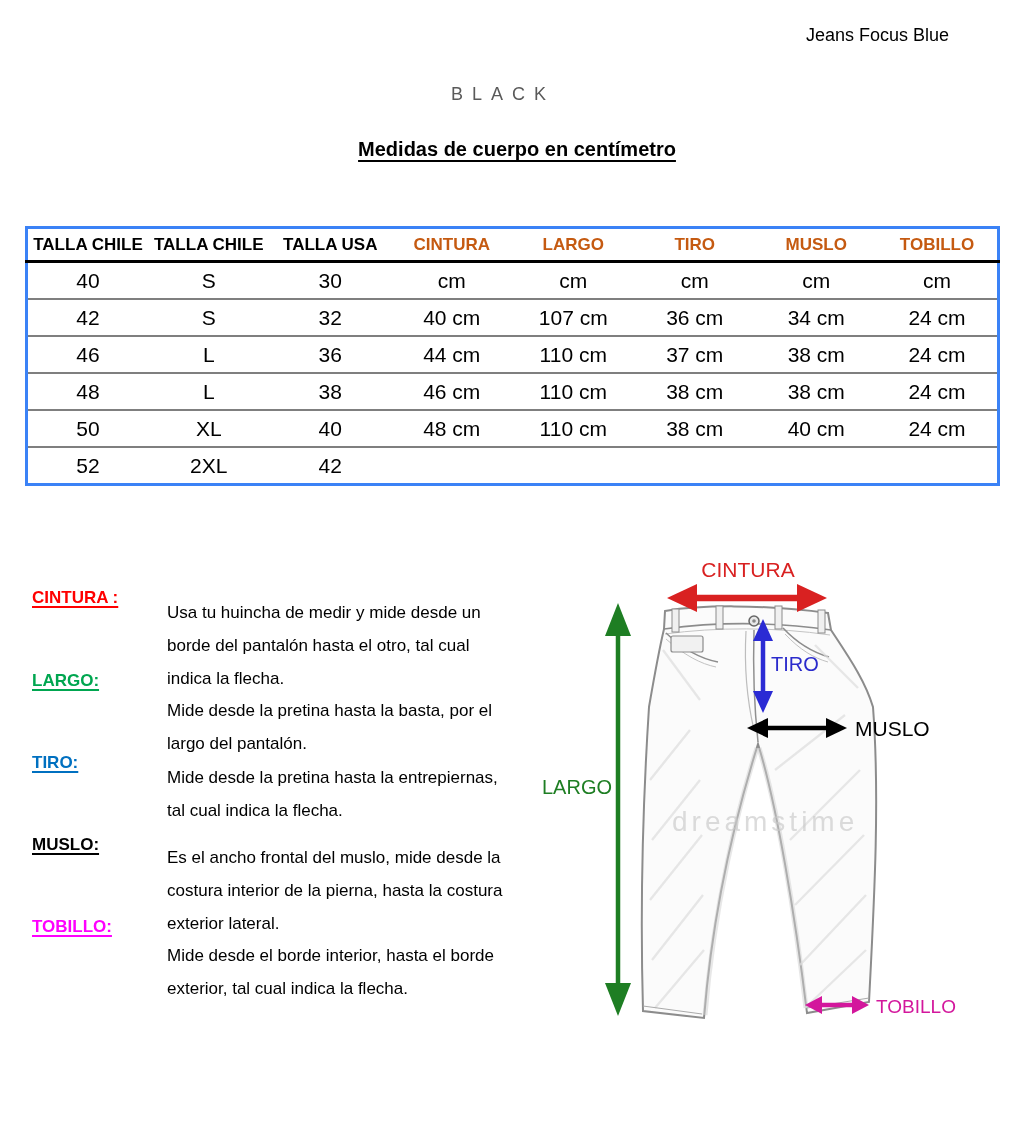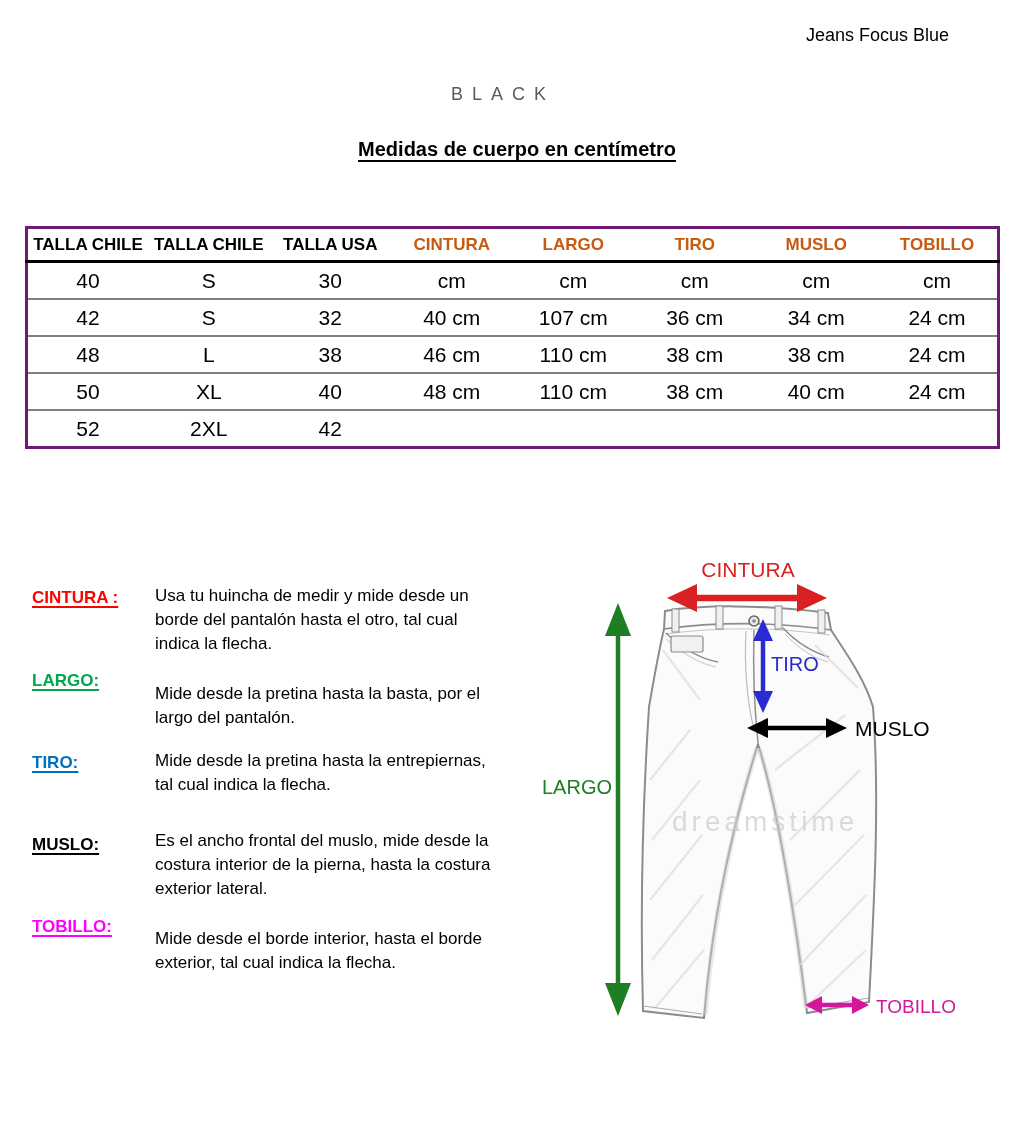--- a/index.html
+++ b/index.html
@@ -14,36 +14,36 @@
       font-size:18px;letter-spacing:9px;color:#5a5a5a;white-space:nowrap;margin-top:24px;}
   .product{position:absolute;left:806px;top:25px;font-size:18px;font-weight:normal;white-space:nowrap;}
 
   
   .title{position:absolute;left:517px;top:138px;transform:translateX(-50%);margin:0;
       font-size:20px;font-weight:bold;text-decoration:underline;
       text-decoration-thickness:2px;text-underline-offset:4px;white-space:nowrap;}
 
   
   .size-table{position:absolute;left:25px;top:226px;width:975px;border-collapse:collapse;
-      table-layout:fixed;border:3px solid #701a75;}
+      table-layout:fixed;border:3px solid #3b82f6;}
   .size-table th{height:31px;font-size:17px;font-weight:bold;text-align:center;
       border-bottom:3px solid #000;padding:0;}
   .size-table th:nth-child(n+4){color:#C55A11;}
   .size-table td{height:35px;font-size:21px;text-align:center;border-top:2px solid #7f7f7f;padding:0;}
   .size-table tbody tr:first-child td{border-top:none;}
 
   
   .term{position:absolute;left:32px;font-size:17px;font-weight:bold;text-decoration:underline;
       text-decoration-thickness:2px;text-underline-offset:3px;white-space:nowrap;}
   .t-cintura{top:588px;color:#FF0000;}
   .t-largo{top:671px;color:#00A650;}
   .t-tiro{top:753px;color:#0070C0;}
   .t-muslo{top:835px;color:#000000;}
   .t-tobillo{top:917px;color:#FF00FF;}
-  .desc{position:absolute;left:155px;width:370px;margin:0;font-size:17px;line-height:24px;
+  .desc{position:absolute;left:155px;width:370px;margin:12px;font-size:17px;line-height:33px;
       white-space:pre-line;}
   .d-cintura{top:584px;}
   .d-largo{top:682px;}
   .d-tiro{top:749px;}
   .d-muslo{top:829px;}
   .d-tobillo{top:927px;}
 
   
   .diagram{position:absolute;left:540px;top:540px;width:484px;height:566px;}
   .diagram text{font-family:"Liberation Sans",sans-serif;}
@@ -83,20 +83,30 @@
         <td>cm</td>
       </tr>
       <tr>
         <td>42</td>
         <td>S</td>
         <td>32</td>
         <td>40 cm</td>
         <td>107 cm</td>
         <td>36 cm</td>
         <td>34 cm</td>
+        <td>24 cm</td>
+      </tr>
+      <tr>
+        <td>46</td>
+        <td>L</td>
+        <td>36</td>
+        <td>44 cm</td>
+        <td>110 cm</td>
+        <td>37 cm</td>
+        <td>38 cm</td>
         <td>24 cm</td>
       </tr>
       <tr>
         <td>48</td>
         <td>L</td>
         <td>38</td>
         <td>46 cm</td>
         <td>110 cm</td>
         <td>38 cm</td>
         <td>38 cm</td>

